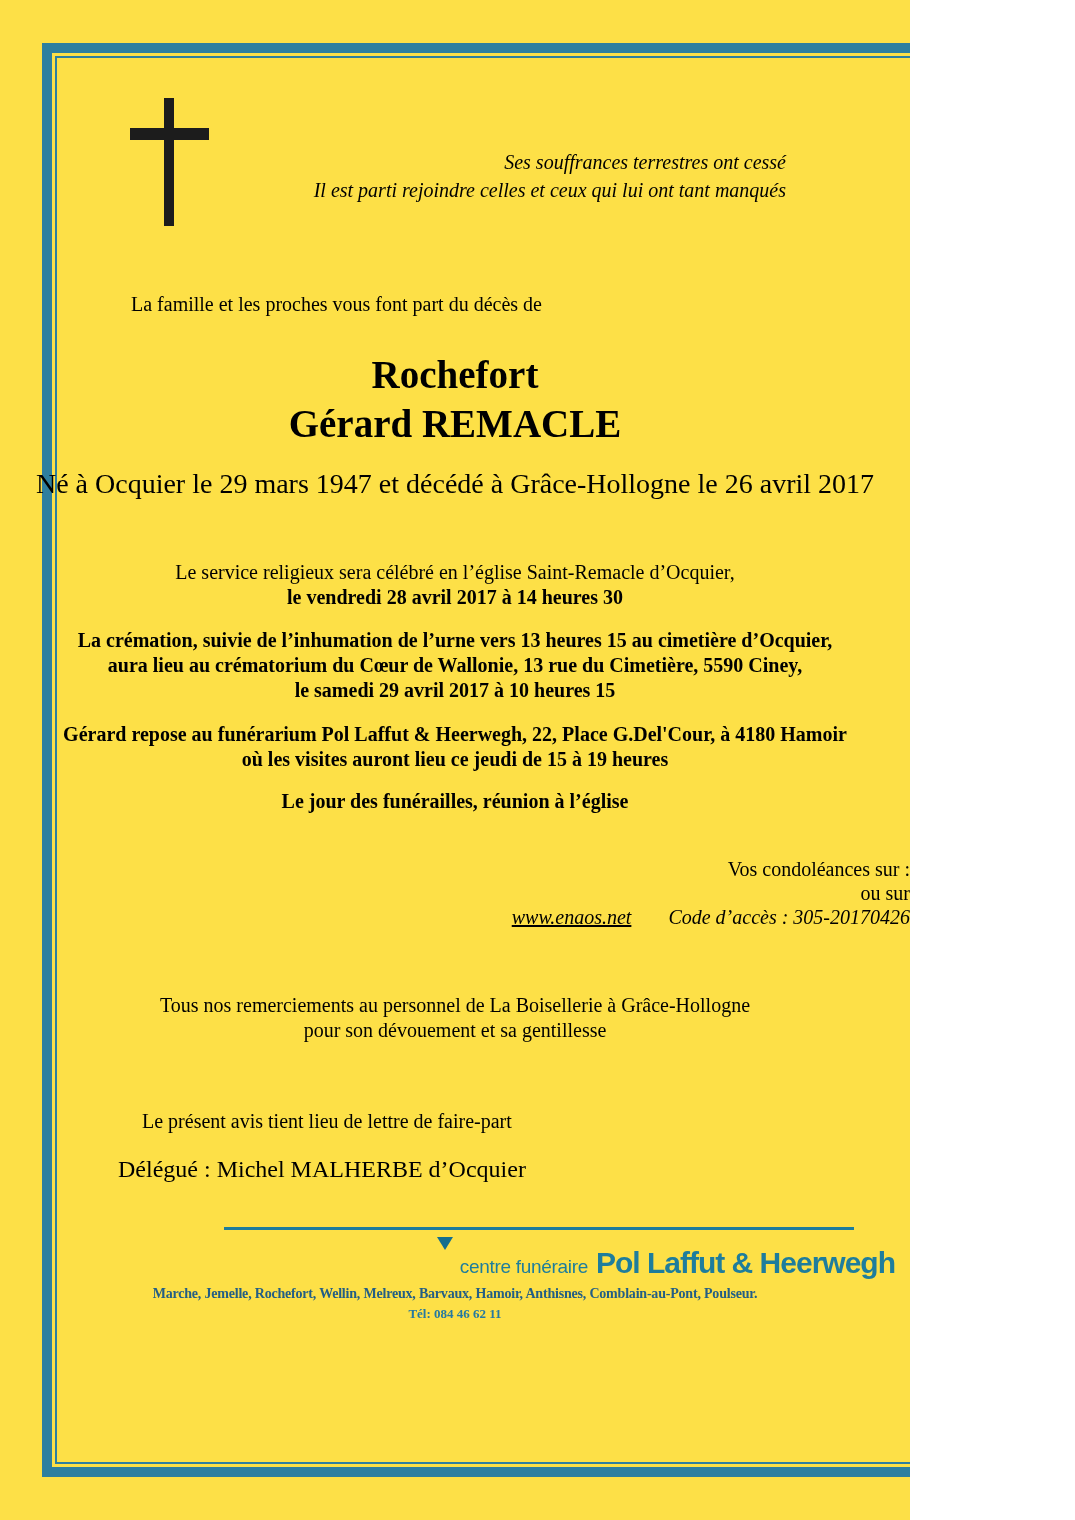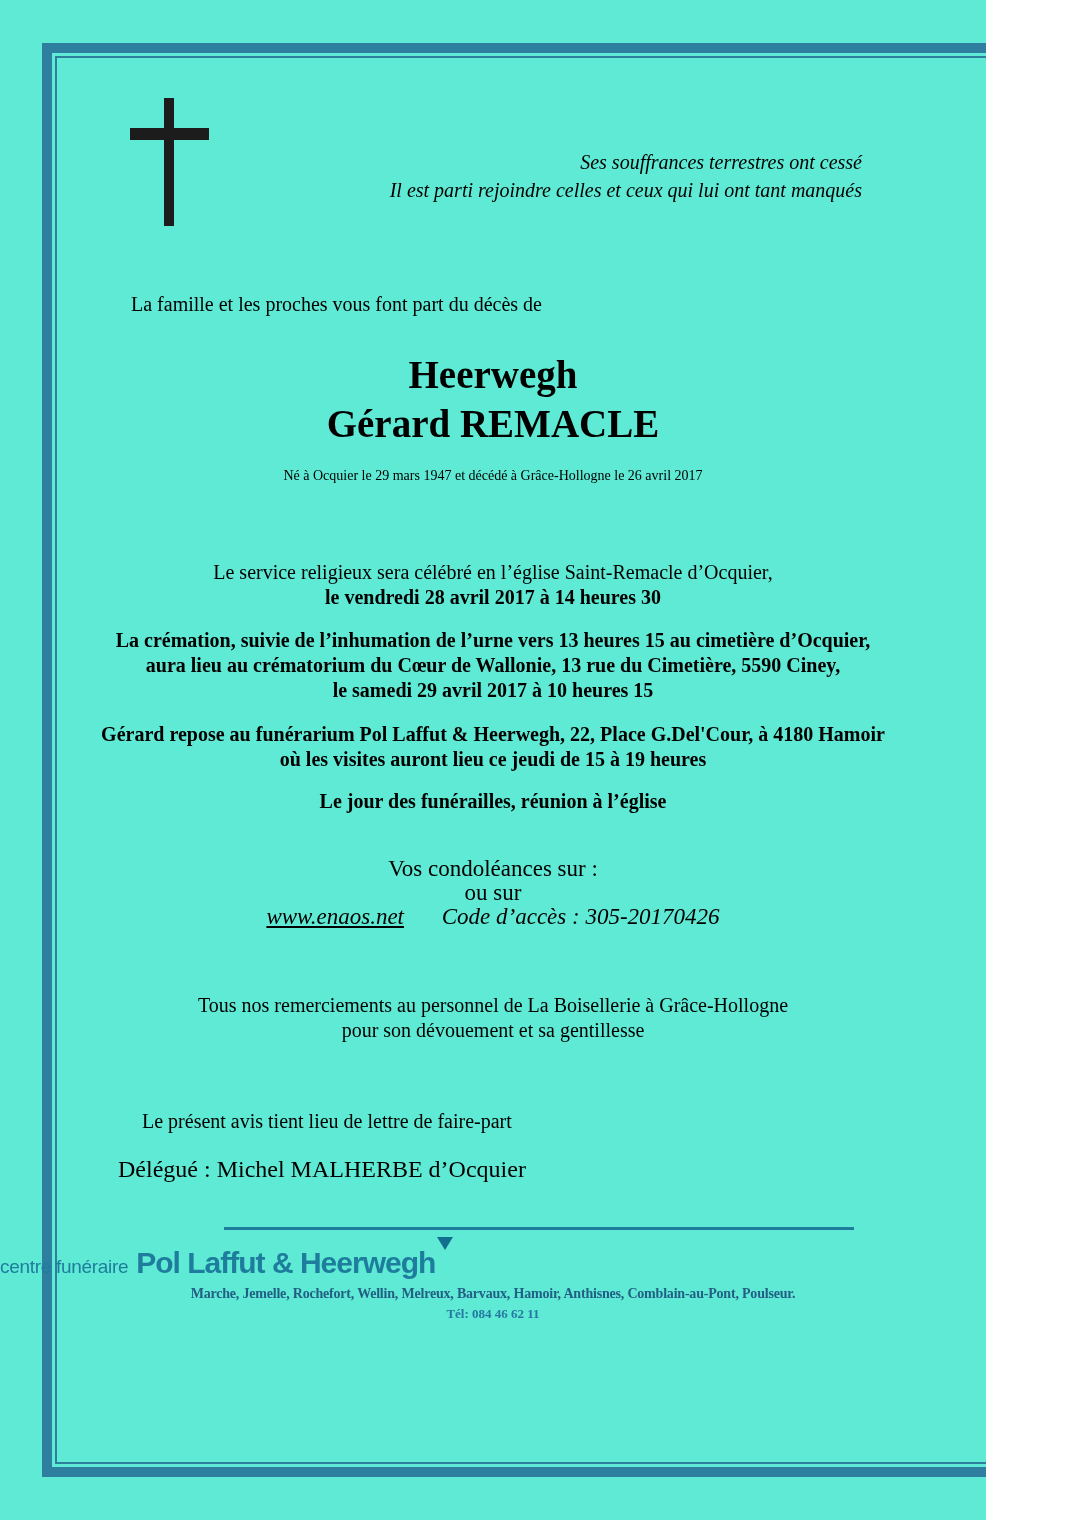--- a/index.html
+++ b/index.html
@@ -7,22 +7,22 @@
     --brand-teal:#1e7d9c;
     --triangle-teal:#136f8e;
     --locations-blue:#235e85;
     --phone-teal:#2579a1;
     --rule-teal:#1d7d9c;
     --cross-black:#1c1c1c;
   }
   html,body{margin:0;padding:0;background:#ffffff;}
   .page{
     position:relative;
-    width:986px;height:1520px;
-    background:#5eead4;
+    width:910px;height:1520px;
+    background:#fde047;
     font-family:"Liberation Serif","DejaVu Serif",serif;
     color:#000;
     overflow:hidden;
   }
   
   .frame{
     position:absolute;left:42px;top:43px;width:990px;height:1434px;
     border:10px solid var(--border-teal);
     box-sizing:border-box;
   }
@@ -36,42 +36,42 @@
   .cross-h{position:absolute;left:0;top:30px;width:79px;height:12px;background:var(--cross-black);}
 
   .abs{position:absolute;}
   .centered{left:0;right:0;text-align:center;}
   .body-text{font-size:20px;line-height:25px;font-family:Liberation Serif, serif;}
   .bold{font-weight:bold;}
 
   .epitaph{right:124px;top:148px;text-align:right;font-style:italic;font-size:20px;line-height:28px;}
   .intro{left:131px;top:293px;font-size:20px;}
   .title-block{top:350px;font-weight:bold;font-size:39px;line-height:49px;}
-  .life-dates{top:468px;font-size:14px;}
+  .life-dates{top:468px;font-size:28px;}
   .service{top:560px;}
   .cremation{top:628px;}
   .repose{top:722px;}
   .funeral-day{top:789px;}
-  .condolences{top:857px;font-size:23px;line-height:24px;}
+  .condolences{top:857px;font-size:20px;line-height:24px;text-align:right;}
   .condolences .gap-row span{display:inline-block;font-style:italic;}
   .condolences .gap-row .code{margin-left:32px;}
   .link{text-decoration:underline;}
   .thanks{top:993px;}
   .notice{left:131px;top:1110px;font-size:20px;margin-left:11px;}
   .delegate{left:118px;top:1156px;font-size:24px;}
 
   
   .footer-rule{left:224px;top:1227px;width:630px;height:3px;background:var(--rule-teal);}
   .brand-triangle{
     left:437px;top:1237px;width:0;height:0;
     border-left:8px solid transparent;
     border-right:8px solid transparent;
     border-top:13px solid var(--triangle-teal);
   }
-  .brand-row{top:1246px;left:0;right:6px;text-align:left;
+  .brand-row{top:1246px;left:0;right:15px;text-align:right;
     font-family:"Liberation Sans","DejaVu Sans",sans-serif;color:var(--brand-teal);}
   .brand-prefix{font-size:19px;letter-spacing:-0.3px;vertical-align:baseline;}
   .brand-name{font-size:30px;font-weight:bold;letter-spacing:-1px;margin-left:8px;vertical-align:baseline;}
   .locations{top:1286px;font-size:14px;font-weight:bold;color:var(--locations-blue);letter-spacing:-0.2px;}
   .phone{top:1306px;font-size:13px;font-weight:bold;color:var(--phone-teal);}
 </style>
 </head>
 <body>
 
 <div class="page">
@@ -86,21 +86,21 @@
   </div>
 
   <div class="abs epitaph">
     <div>Ses souffrances terrestres ont cessé</div>
     <div>Il est parti rejoindre celles et ceux qui lui ont tant manqués</div>
   </div>
 
   <div class="abs intro">La famille et les proches vous font part du décès de</div>
 
   <div class="abs centered title-block">
-    <div>Heerwegh</div>
+    <div>Rochefort</div>
     <div>Gérard REMACLE</div>
   </div>
 
   <div class="abs centered life-dates">Né à Ocquier le 29 mars 1947 et décédé à Grâce-Hollogne le 26 avril 2017</div>
 
   <div class="abs centered body-text service">
     <div>Le service religieux sera célébré en l’église Saint-Remacle d’Ocquier,</div>
     <div class="bold">le vendredi 28 avril 2017 à 14 heures 30</div>
   </div>
 

